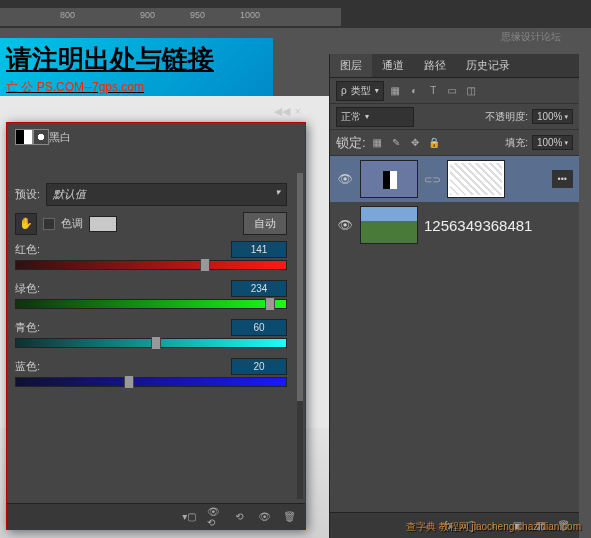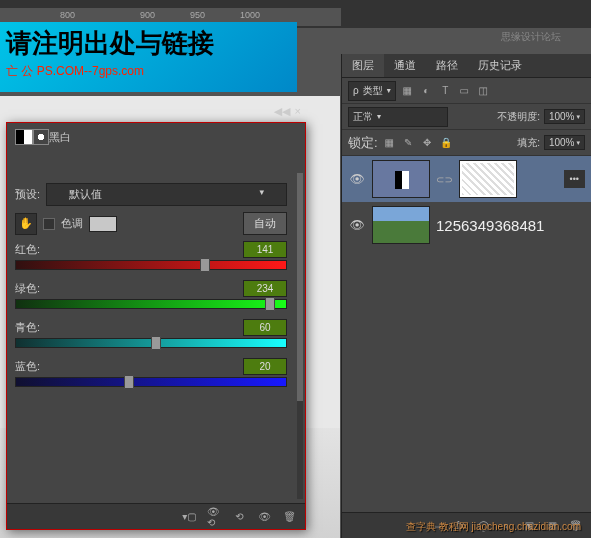--- a/index.html
+++ b/index.html
@@ -1,25 +1,25 @@
 <!DOCTYPE html>
 <html><head>
 <meta charset="utf-8">
 <style>
 * { margin:0; padding:0; box-sizing:border-box; font-family:"Microsoft YaHei",sans-serif; }
 body { background:#535353; width:591px; height:538px; overflow:hidden; position:relative; color:#ccc; font-size:11px; }
 .topbar { position:absolute; top:0; left:0; right:0; height:28px; background:#333; }
 .ruler-top { position:absolute; top:8px; left:0; right:250px; height:18px; background:#535353; color:#aaa; font-size:9px; }
 .ruler-top span { position:absolute; top:2px; }
-.banner { position:absolute; top:22px; left:0; width:297px; height:70px; background:linear-gradient(135deg,#00c4e8,#0088c8); color:#000; overflow:hidden; }
+.banner { position:absolute; top:38px; left:0; width:273px; height:70px; background:linear-gradient(135deg,#00c4e8,#0088c8); color:#000; overflow:hidden;text-decoration:underline; }
 .banner .big { font-size:26px; font-weight:900; padding:4px 6px 2px; }
 .banner .sub { color:#ff2200; font-size:12px; padding-left:6px; }
 .canvas-bg { position:absolute; top:96px; left:0; width:340px; bottom:0; background:#e8e8e8; }
 .canvas-bg .bldg { position:absolute; bottom:0; left:0; right:0; height:110px; background:linear-gradient(0deg,#bbb,#ddd); opacity:.5; }
-.rightpanel { position:absolute; top:54px; right:0; width:250px; bottom:0; background:#454545; border-left:1px solid #222; }
+.rightpanel { position:absolute; top:54px; right:12px; width:250px; bottom:0; background:#454545; border-left:1px solid #222; }
 .rp-tabs { display:flex; height:24px; background:#383838; border-bottom:1px solid #222; }
 .rp-tabs .tab { padding:4px 10px; color:#ccc; font-size:11px; cursor:pointer; }
 .rp-tabs .tab.active { background:#454545; }
 .rp-row { display:flex; align-items:center; height:26px; padding:0 6px; border-bottom:1px solid #333; gap:4px; }
 .rp-row .sel { background:#333; border:1px solid #222; padding:2px 4px; font-size:10px; display:flex; align-items:center; gap:4px; }
 .ico { width:15px; height:15px; display:inline-flex; align-items:center; justify-content:center; color:#aaa; font-size:10px; }
 .pct { background:#333; color:#ccc; padding:1px 4px; font-size:10px; border:1px solid #222; display:flex; align-items:center; gap:2px; }
 .layer { display:flex; align-items:center; padding:4px 6px; gap:6px; min-height:46px; }
 .layer.sel { background:#5a6f8f; }
 .eye { width:18px; text-align:center; color:#ccc; font-size:12px; }
@@ -35,28 +35,28 @@
 .rp-footer { position:absolute; bottom:0; left:0; right:0; height:26px; background:#383838; display:flex; align-items:center; justify-content:flex-end; gap:8px; padding:0 8px; border-top:1px solid #222; }
 
 .propwin { position:absolute; top:122px; left:6px; width:300px; height:408px; background:#454545; border:1px solid #b00; box-shadow:2px 2px 10px rgba(0,0,0,.5); }
 .pw-dock { position:absolute; right:4px; top:-18px; color:#ccc; font-size:11px; display:flex; gap:4px; }
 .pw-tabs { height:22px; background:#383838; display:flex; align-items:center; padding:0 8px; color:#ccc; font-size:11px; border-bottom:1px solid #222; }
 .pw-tabs .pmenu { margin-left:auto; font-size:9px; }
 .pw-head { display:flex; align-items:center; padding:6px 8px; }
 .pw-head .bwico { width:18px; height:16px; background:linear-gradient(90deg,#000 50%,#fff 50%); border:1px solid #888; }
 .pw-body { position:absolute; top:50px; left:0; right:10px; bottom:30px; padding:4px 8px; overflow:hidden; }
 .pw-row { display:flex; align-items:center; gap:6px; margin:6px 0; }
-.pw-row .sel2 { flex:1; background:#333; border:1px solid #222; padding:3px 22px; display:flex; justify-content:space-between; }
+.pw-row .sel2 { flex:1; background:#333; border:1px solid #222; padding:3px 6px; display:flex; justify-content:space-between;font-style:italic; }
 .hand { width:22px; height:22px; background:#333; border:1px solid #222; display:flex; align-items:center; justify-content:center; }
 .chk { width:12px; height:12px; background:#333; border:1px solid #666; }
 .swatch { width:28px; height:16px; background:#c8c8c8; border:1px solid #222; }
 .autobtn { background:#5a5a5a; border:1px solid #222; padding:3px 10px; color:#ddd; font-size:11px; }
 .slwrap { margin:4px 0 10px; }
 .slhead { display:flex; justify-content:space-between; align-items:center; margin-bottom:2px; }
-.valbox { background:#4d7c0f; border:1px solid #222; padding:2px 0; width:44px; text-align:center; font-size:10px; color:#ddd; }
+.valbox { background:#0c4a6e; border:1px solid #222; padding:2px 0; width:56px; text-align:center; font-size:10px; color:#ddd; }
 .track { height:10px; position:relative; border:1px solid #222; }
 .t-red { background:linear-gradient(90deg,#301010,#ff1818); }
 .t-yellow { background:linear-gradient(90deg,#303010,#ffff18); }
 .t-green { background:linear-gradient(90deg,#103010,#18ff18); }
 .t-cyan { background:linear-gradient(90deg,#103030,#18ffff); }
 .t-blue { background:linear-gradient(90deg,#101030,#1818ff); }
 .knob { position:absolute; top:-3px; width:10px; height:14px; background:#999; border:1px solid #444; border-radius:1px; transform:translateX(-50%); }
 .pw-scroll { position:absolute; top:50px; right:2px; width:6px; bottom:30px; background:#383838; }
 .pw-scroll .sbthumb { position:absolute; top:0; left:0; right:0; height:70%; background:#666; }
 .pw-footer { position:absolute; bottom:0; left:0; right:0; height:26px; background:#383838; border-top:1px solid #222; display:flex; align-items:center; justify-content:flex-end; gap:10px; padding:0 8px; }
@@ -97,21 +97,21 @@
         <span>类型</span>
         <span style="font-size:8px">▾</span>
       </div>
     <span class="ico">▦</span>
     <span class="ico">◐</span>
     <span class="ico">T</span>
     <span class="ico">▭</span>
     <span class="ico">◫</span>
   </div>
   <div class="rp-row">
-    <div class="sel" style="width:100px">
+    <div class="sel" style="width:78px">
         <span>正常</span>
         <span style="font-size:8px">▾</span>
       </div>
     <span style="margin-left:auto;font-size:10px">不透明度:</span>
     <div class="pct">
         <span>100%</span>
         <span style="font-size:7px">▾</span>
       </div>
   </div>
   <div class="rp-row">

